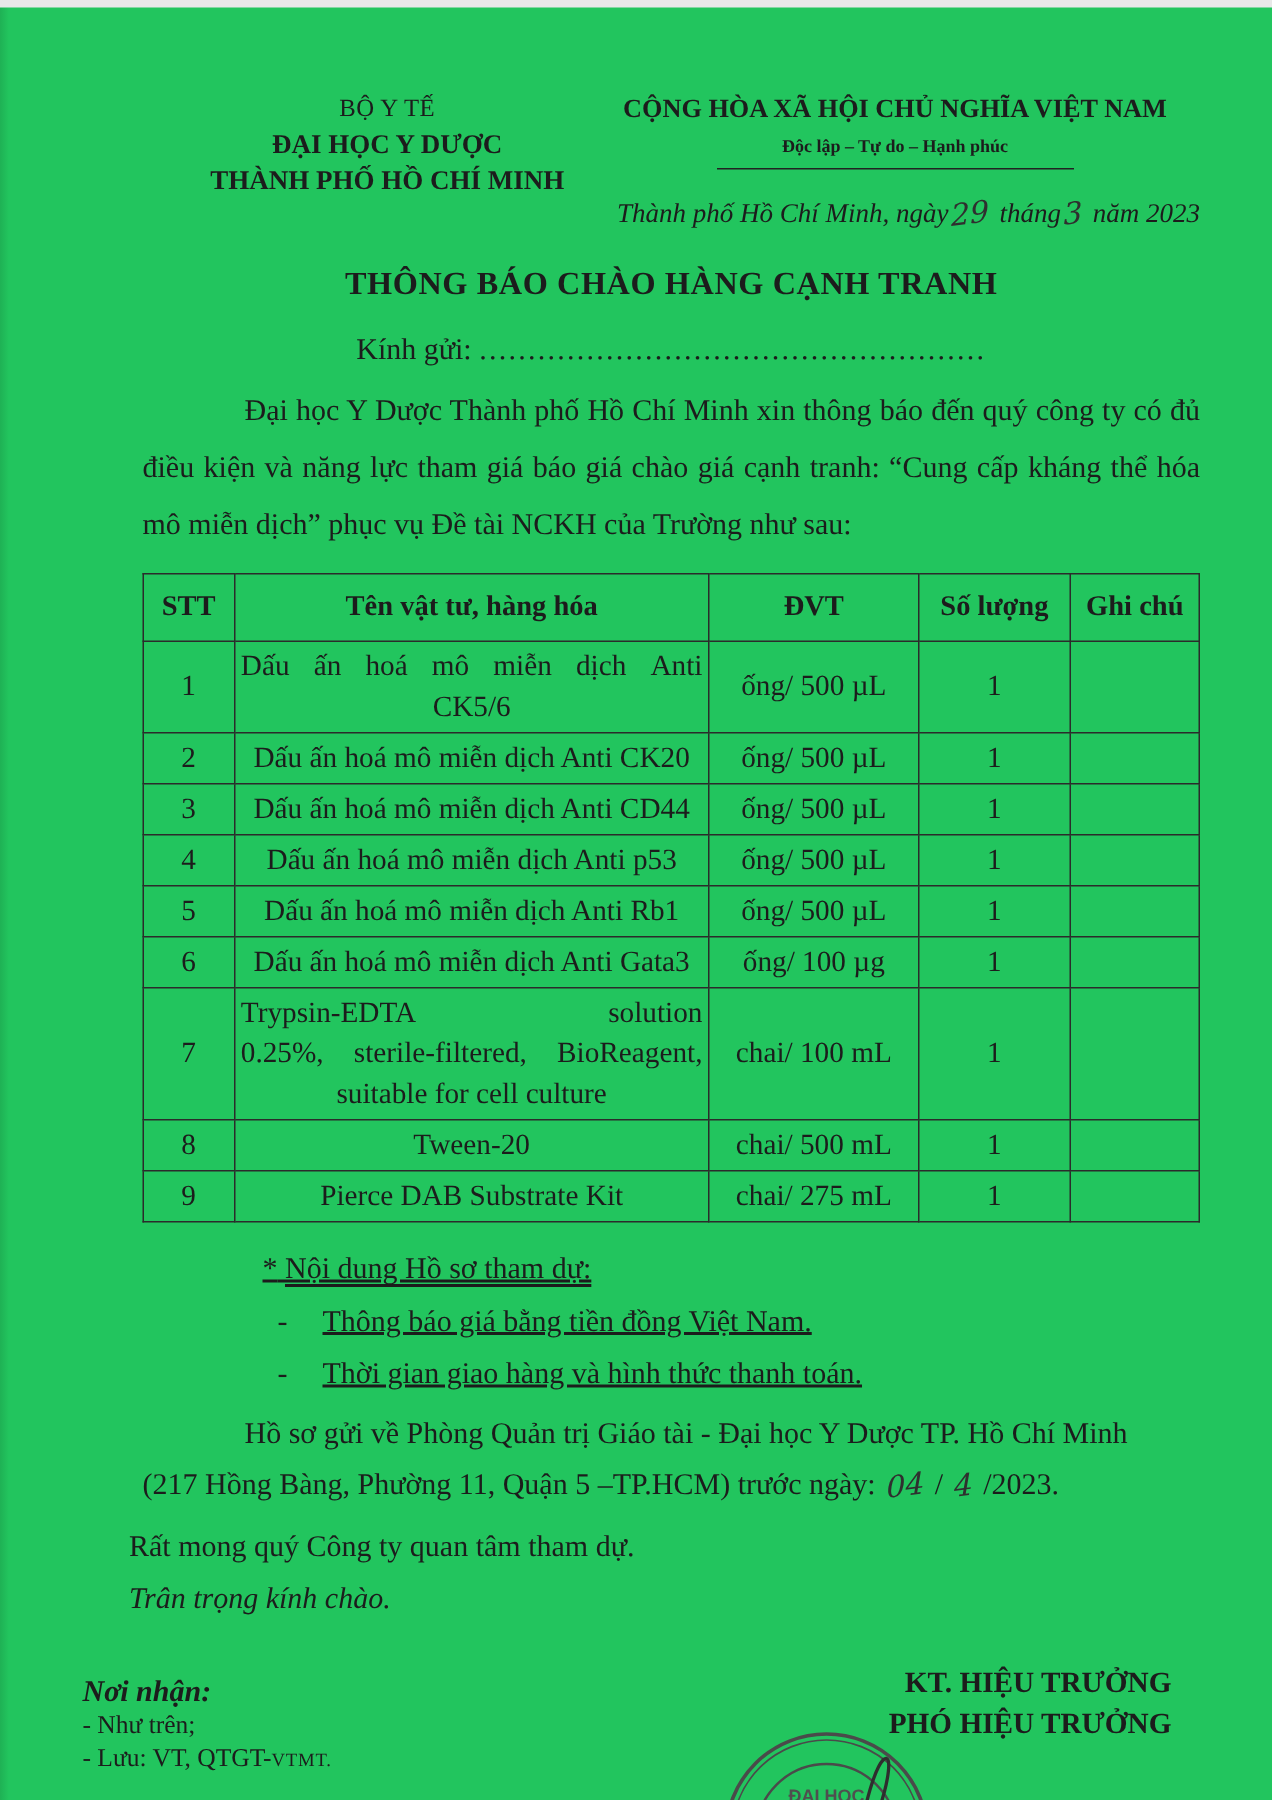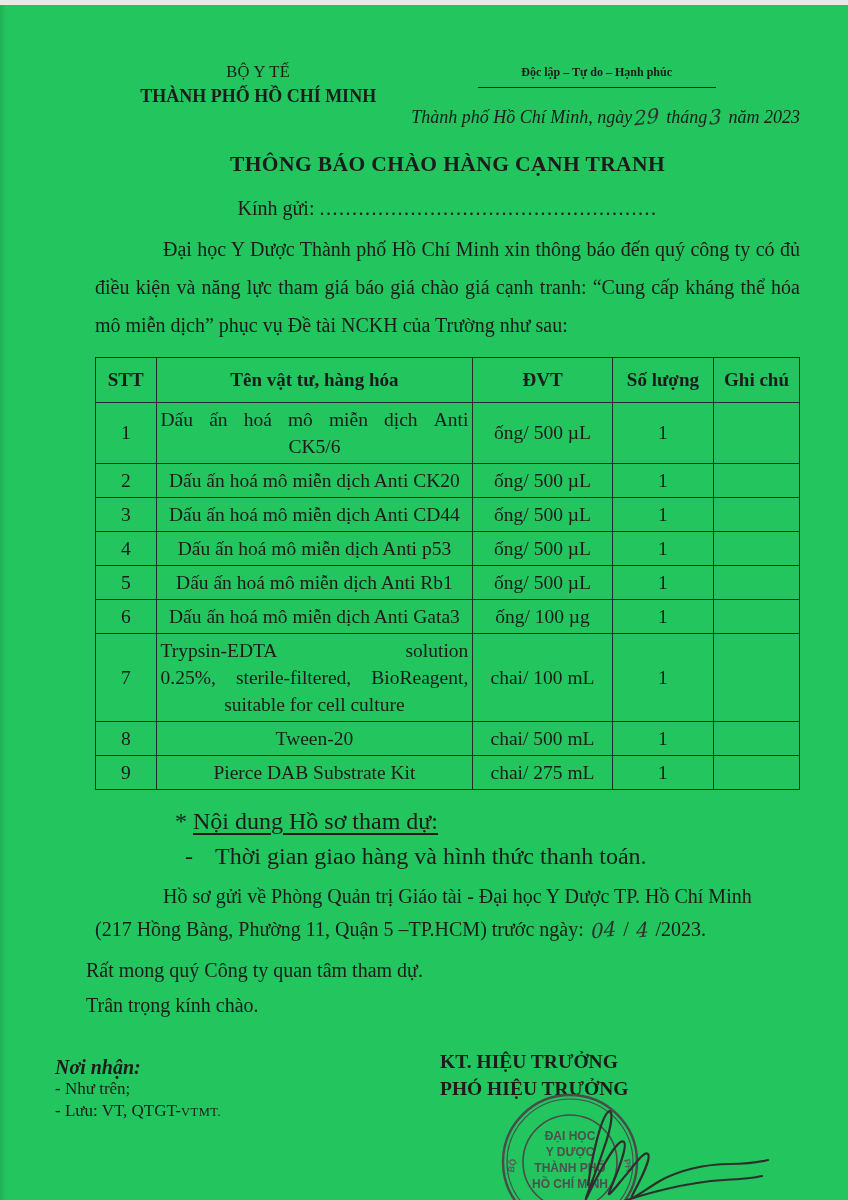--- a/index.html
+++ b/index.html
@@ -43,53 +43,55 @@
   
   table.goods{border-collapse:collapse; width:100%; margin-top:13px; table-layout:fixed;}
   table.goods th, table.goods td{border:1.6px solid #2b2b2b;}
   table.goods th{font-size:19px; font-weight:bold; height:44px; padding:0 2px;}
   table.goods td{font-size:19.5px; padding:3px 4px; text-align:center;}
   td.c-name{text-align:left; padding-left:10px; padding-right:10px; line-height:27px;}
   .col-stt{width:8.6%;} .col-name{width:45%;} .col-dvt{width:19.8%;} .col-qty{width:14.4%;} .col-note{width:12.2%;}
   .jline{display:flex; justify-content:space-between;}
 
   
-  .dossier{margin-top:14px; font-size:24px;}
+  .dossier{margin-top:14px; font-size:20px;text-decoration:underline;}
   .dossier-head{margin-left:80px; line-height:35px;}
   .dossier-head .u{text-decoration:underline; text-underline-offset:4px;}
   .dossier-item{margin-left:90px; line-height:35px;}
   .dossier-item .dash{display:inline-block; width:30px;}
 
   
   .submission{font-size:20px; line-height:33px; text-align:justify; margin-top:6px;}
   .submission .ind{text-indent:68px;}
   .closing{font-size:20px; line-height:33px; margin-top:8px; text-indent:68px;padding-left:18px;}
-  .closing2{margin-top:2px;}
+  .closing2{margin-top:2px;font-style:italic;}
 
   
   .footer{position:relative; height:240px; margin-top:26px;}
   .recipients{position:absolute; left:55px; top:8px; font-size:17px; line-height:22px;}
   .recipients .lbl{font-size:20px; font-weight:bold; font-style:italic;}
   .recipients .sc{font-size:12.5px; letter-spacing:.5px;}
-  .sign-block{position:absolute; left:440px; top:0; width:360px; text-align:left;}
+  .sign-block{position:absolute; left:421px; top:0; width:360px; text-align:right;}
   .sign-title{font-weight:bold; font-size:19.5px; line-height:27px;}
   .stamp-wrap{position:absolute; left:52px; top:32px; width:300px; height:170px;}
   .stamp-wrap svg{position:absolute; left:0; top:0;}
 </style>
 </head>
 <body>
 
 <div class="page">
 
   <div class="hdr content">
     <div class="hdr-left">
       <div class="l1">BỘ Y TẾ</div>
+      <div class="l2">ĐẠI HỌC Y DƯỢC</div>
       <div class="l3">THÀNH PHỐ HỒ CHÍ MINH</div>
     </div>
     <div class="hdr-right">
+      <div class="m1">CỘNG HÒA XÃ HỘI CHỦ NGHĨA VIỆT NAM</div>
       <div class="m2">Độc lập – Tự do – Hạnh phúc</div>
       <div class="motto-rule"></div>
       <div class="dateline">
         <span>Thành phố Hồ Chí Minh, ngày</span><span class="hw">29</span>
         <span>tháng</span><span class="hw">3</span>
         <span>năm 2023</span>
       </div>
     </div>
   </div>
 
@@ -209,20 +211,23 @@
         </tbody>
     </table>
   </div>
 
   <div class="dossier content">
     <div class="dossier-head">
       <span>*</span>
       <span class="u">Nội dung Hồ sơ tham dự:</span>
     </div>
     <div class="dossier-item">
+      <span class="dash">-</span><span>Thông báo giá bằng tiền đồng Việt Nam.</span>
+    </div>
+    <div class="dossier-item">
       <span class="dash">-</span><span>Thời gian giao hàng và hình thức thanh toán.</span>
     </div>
   </div>
 
   <div class="submission content">
     <div class="ind">Hồ sơ gửi về Phòng Quản trị Giáo tài - Đại học Y Dược TP. Hồ Chí Minh</div>
     <div>
       <span>(217 Hồng Bàng, Phường 11, Quận 5 –TP.HCM) trước ngày:</span>
       <span class="hw">04</span>
       <span>/</span>

